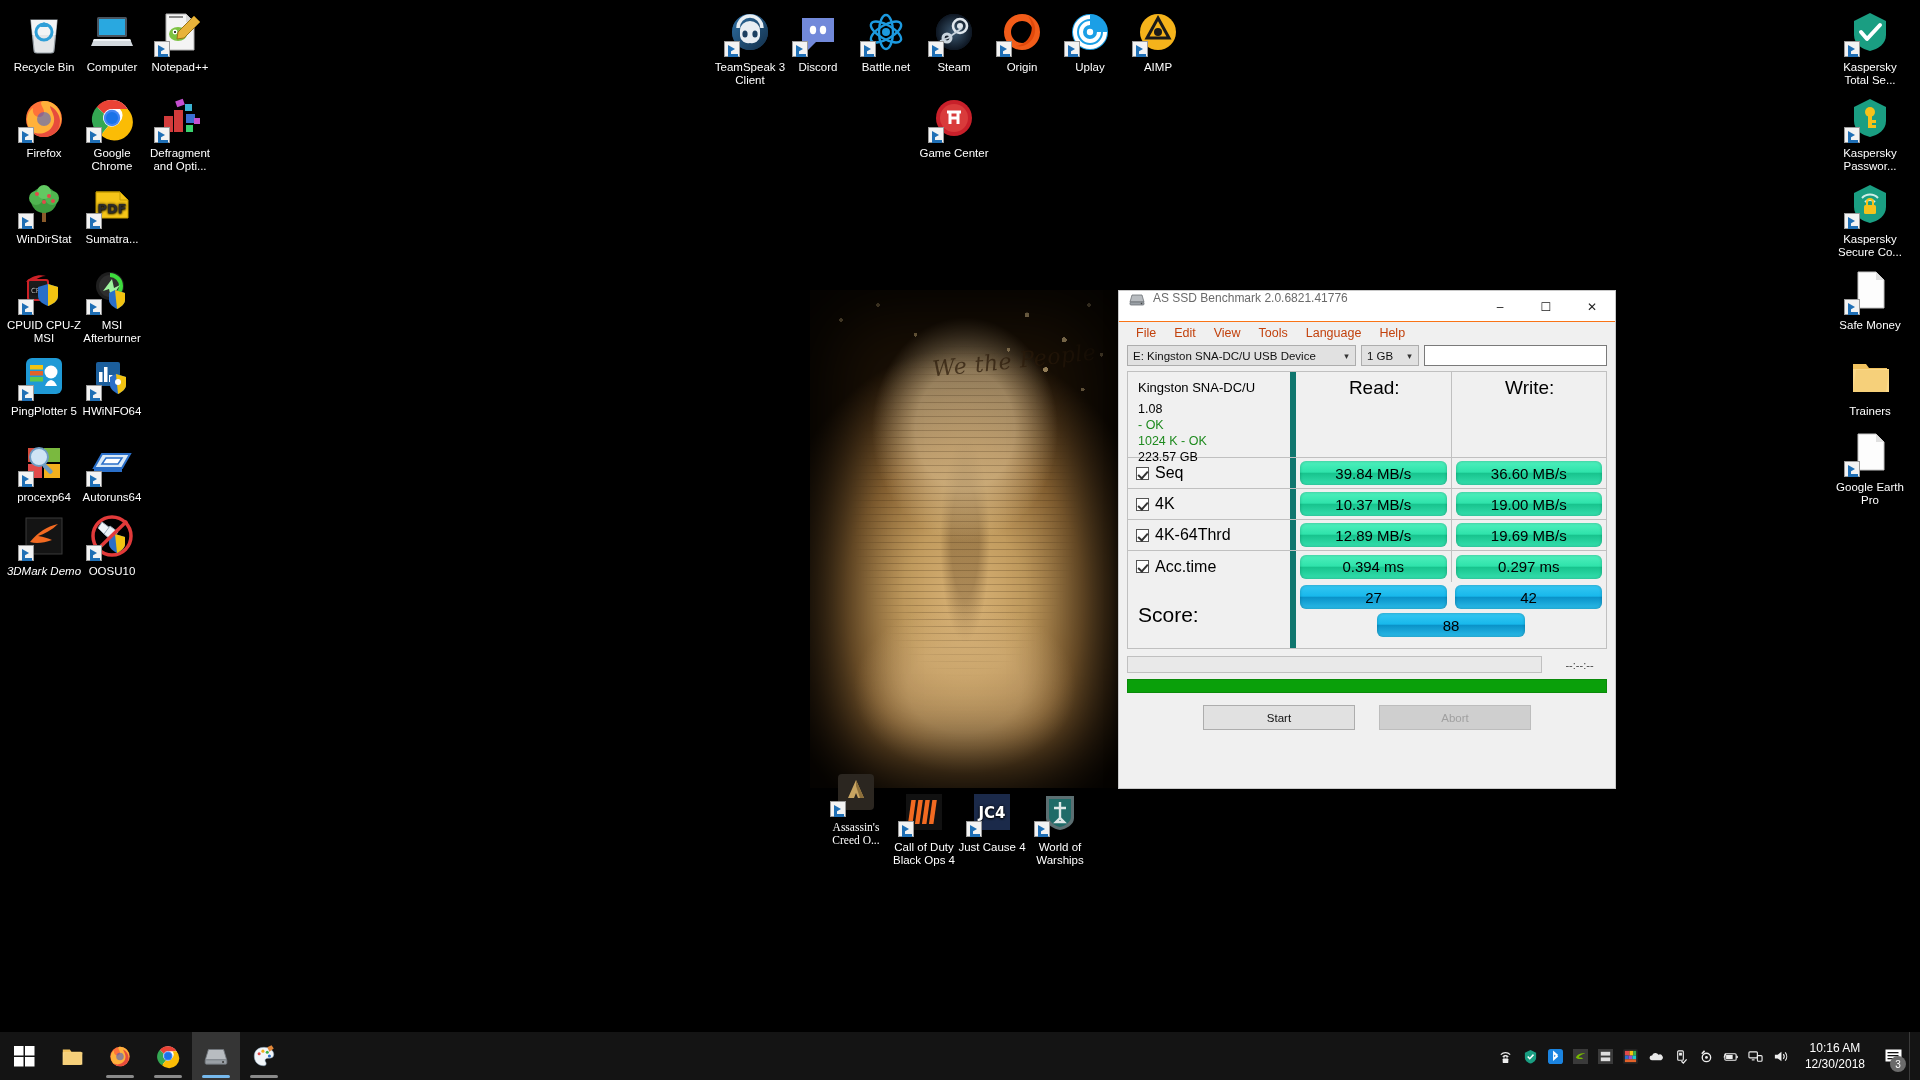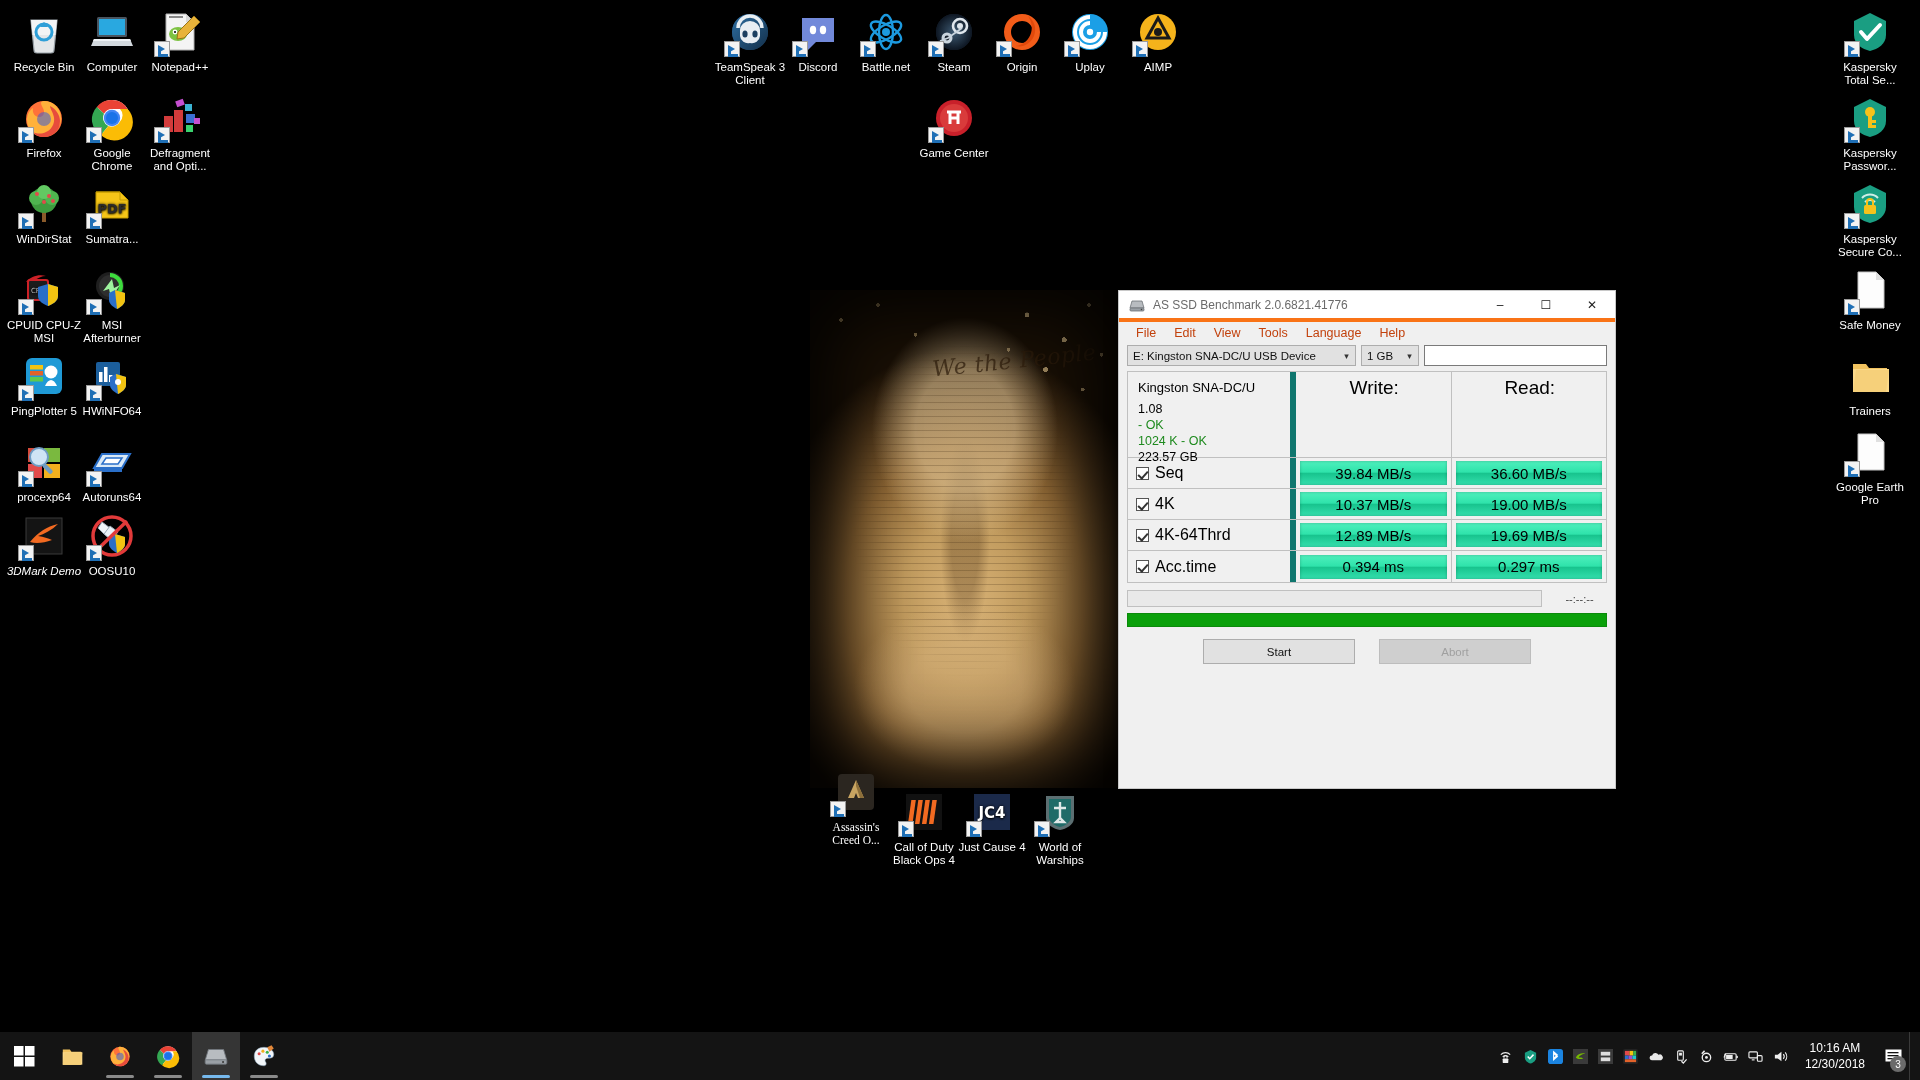--- a/index.html
+++ b/index.html
@@ -112,22 +112,22 @@
     width: 498px; height: 499px;
     background: #f0f0f0;
     border: 1px solid #c8c8c8;
     box-shadow: 0 0 10px rgba(0,0,0,.55);
     font-size: 12px;
     color: #000;
   }
   #assd-titlebar {
     height: 31px;
     background: #ffffff;
-    display: flex; align-items: center;
-    border-bottom: 4px solid #f97316;
+    display: flex; align-items: flex-start;
+    border-bottom: 1px solid #f97316;
   }
   #assd-titlebar .tb-icon {
     width: 16px; height: 16px; margin: 0 8px 0 10px;
     position: relative;
   }
   #assd-title {
     font-size: 12px; color: #6a6a6a;
     flex: 1;
     white-space: nowrap; overflow: hidden;
   }
@@ -193,21 +193,21 @@
   .cbx::after {
     content: "";
     position: absolute; left: 3px; top: 1px;
     width: 4px; height: 8px;
     border-right: 2px solid #333; border-bottom: 2px solid #333;
     transform: rotate(42deg);
   }
   .bench-row .gc-val { padding: 3px 4px; }
   .pill {
     width: 100%; height: 24px;
-    border-radius: 0;
+    border-radius: 6px;
     display: flex; align-items: center; justify-content: center;
     font-size: 15px; color: #000;
     background: linear-gradient(180deg, #4ff0bd 0%, #2fe3ab 46%, #18c48e 52%, #35e0ae 100%);
     box-shadow: 0 0 3px rgba(0,0,0,.25) inset;
   }
   .pill.blue {
     background: linear-gradient(180deg, #36c8f2 0%, #18b8ec 46%, #0b93c9 52%, #2bbbe8 100%);
   }
   #score-row { height: 66px; }
   #score-row .gc-label { font-size: 21px; display: flex; align-items: center; padding-left: 10px; }
@@ -683,22 +683,22 @@
     <div class="grid">
 
       <div class="grow" id="info-row">
         <div class="gc-label" id="drive-info">
           <div class="nm">Kingston SNA-DC/U</div>
           <div>1.08</div>
           <div class="g-ok">- OK</div>
           <div class="g-ok">1024 K - OK</div>
           <div>223.57 GB</div>
         </div>
+        <div class="gc-val hdr">Read:</div>
         <div class="gc-val hdr">Write:</div>
-        <div class="gc-val hdr">Read:</div>
       </div>
 
       <div id="bench-rows">
           <div class="grow bench-row">
             <div class="gc-label">
               <span class="cbx"></span>
               <span>Seq</span>
             </div>
             <div class="gc-val">
               <div class="pill">39.84 MB/s</div>
@@ -738,20 +738,36 @@
             </div>
             <div class="gc-val">
               <div class="pill">0.394 ms</div>
             </div>
             <div class="gc-val">
               <div class="pill">0.297 ms</div>
             </div>
           </div>
         </div>
 
+      <div class="grow" id="score-row">
+        <div class="gc-label">Score:</div>
+        <div id="score-cells">
+          <div id="score-top">
+            <div>
+              <div class="pill blue">27</div>
+            </div>
+            <div>
+              <div class="pill blue">42</div>
+            </div>
+          </div>
+          <div id="score-bottom">
+            <div class="pill blue">88</div>
+          </div>
+        </div>
+      </div>
 
     </div>
 
     <div class="statusrow">
       <div id="status-box"></div>
       <div id="elapsed">--:--:--</div>
     </div>
 
     <div id="progress-track" style="width: calc(100% - 16px);"></div>
 

